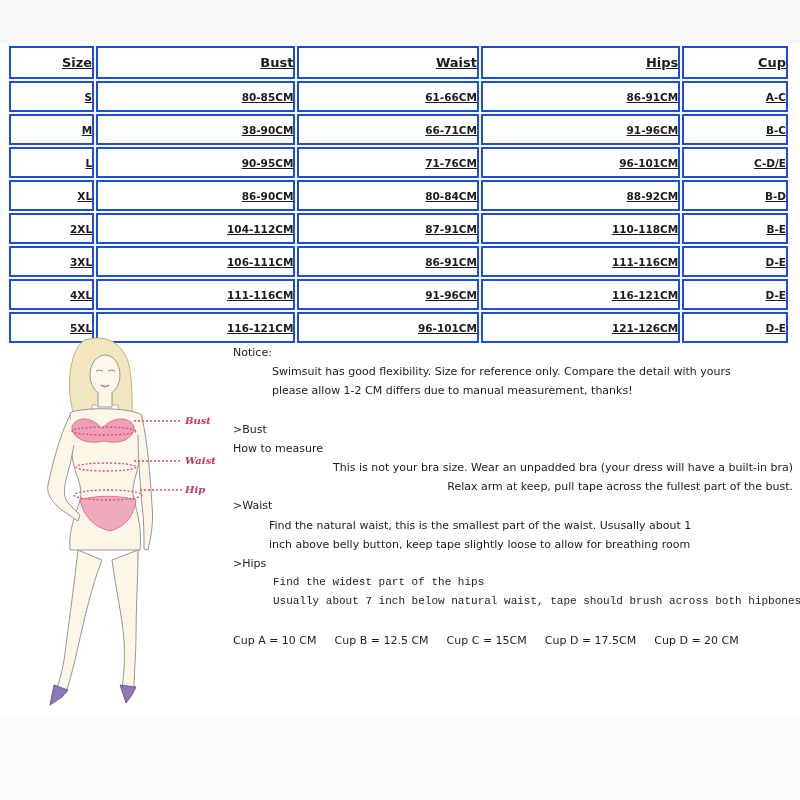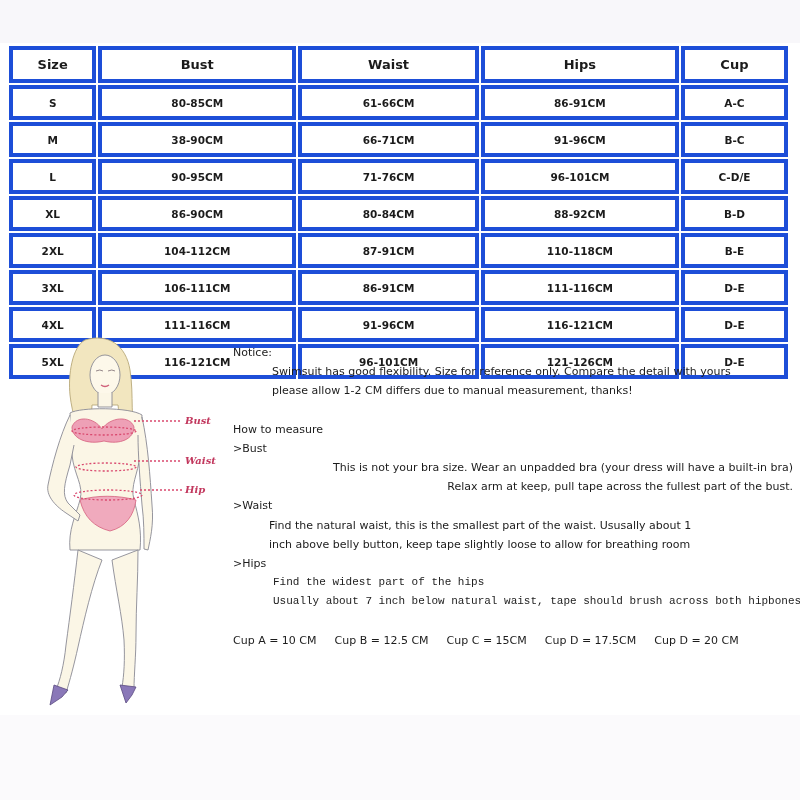--- a/index.html
+++ b/index.html
@@ -12,27 +12,28 @@
     .top-band { position: absolute; left: 0; top: 0; width: 800px; height: 43px; background: #f8f7fa; }
     .content-band { position: absolute; left: 0; top: 43px; width: 800px; height: 672px; background: #ffffff; }
     .bottom-band { position: absolute; left: 0; top: 715px; width: 800px; height: 85px; background: #fbfafc; }
 
     
     .size-table {
       position: absolute; left: 7px; top: 44px; width: 783px;
       border-collapse: separate; border-spacing: 2px 2px;
     }
     .size-table td, .size-table th {
-      border: 4px solid #1d4ed8;
+      border: 2px solid #1d4ed8;
       background: #fff;
-      text-align: center;
+      text-align: right;
       vertical-align: middle;
       padding: 0;
       font-family: "DejaVu Sans", sans-serif;
       color: #1b1b1b;
+      text-decoration: underline;
     }
     .size-table th { height: 29px; font-size: 13px; font-weight: bold; }
     .size-table td { height: 27px; font-size: 10.5px; font-weight: bold; }
     .col-size { width: 82px; }
     .col-bust { width: 198px; }
     .col-waist { width: 180px; }
     .col-hips { width: 198px; }
     .col-cup { width: 103px; }
 
     
@@ -175,22 +176,22 @@
     <text x="155" y="129">Waist</text>
     <text x="155" y="158">Hip</text>
   </g>
 </svg>
 
 <div class="notes">
   <div class="line">Notice:</div>
   <div class="line ind1">Swimsuit has good flexibility. Size for reference only. Compare the detail with yours</div>
   <div class="line ind1">please allow 1-2 CM differs due to manual measurement, thanks!</div>
   <div class="gap"></div>
+  <div class="line">&gt;Bust</div>
   <div class="line">How to measure</div>
-  <div class="line">&gt;Bust</div>
   <div class="line ind2">This is not your bra size. Wear an unpadded bra (your dress will have a built-in bra)</div>
   <div class="line ind2">Relax arm at keep, pull tape across the fullest part of the bust.</div>
   <div class="line">&gt;Waist</div>
   <div class="line ind3">Find the natural waist, this is the smallest part of the waist. Ususally about 1</div>
   <div class="line ind3">inch above belly button, keep tape slightly loose to allow for breathing room</div>
   <div class="line">&gt;Hips</div>
   <div class="line ind4">Find the widest part of the hips</div>
   <div class="line ind4">Usually about 7 inch below natural waist, tape should brush across both hipbones</div>
   <div class="gap"></div>
   <div class="cup-row">

